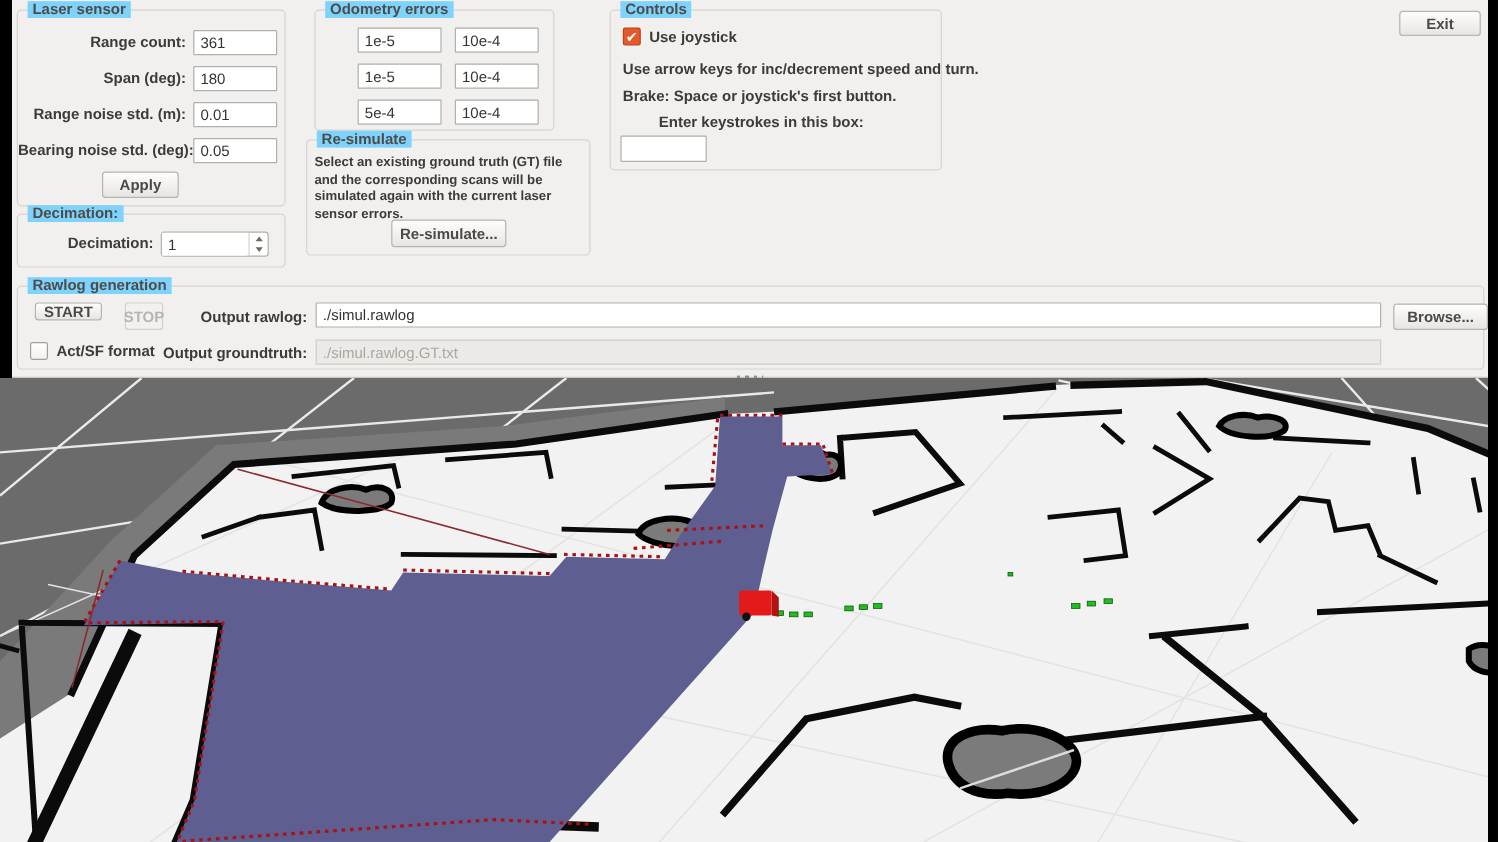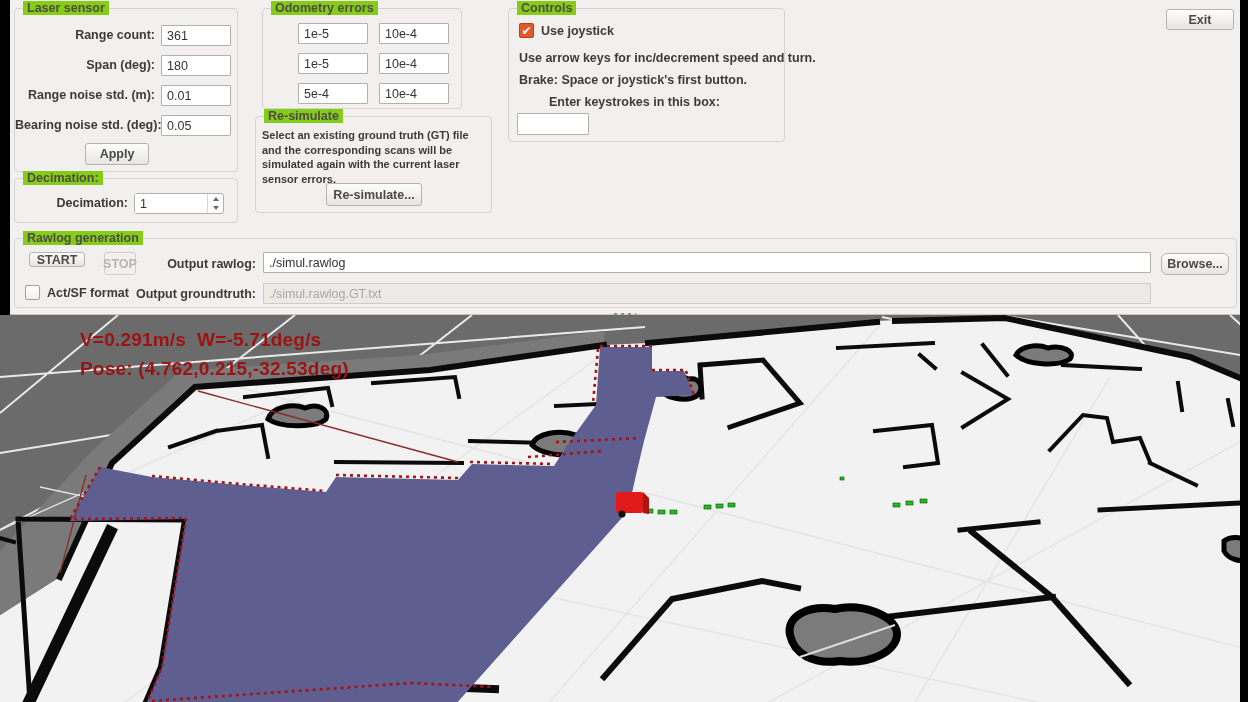--- a/index.html
+++ b/index.html
@@ -4,21 +4,21 @@
 <style>
   * { box-sizing: border-box; margin: 0; padding: 0; }
   html,body { width:1248px; height:702px; overflow:hidden; background:#000; }
   body { font-family:"Liberation Sans", sans-serif; }
   #stage { position:relative; width:1248px; height:702px; background:#000; }
 
   
   #panel { position:absolute; left:10px; top:0; width:1230px; height:315px;
            background:#f1f0ee; border-bottom:1px solid #c8c4bf; }
   .group { position:absolute; border:1px solid #d7d3ce; border-radius:4px; background:#f1f0ee; }
-  .group > .gtitle { position:absolute; top:-8px; left:8px; padding:0 4px; background:#84cc16;
+  .group > .gtitle { position:absolute; top:-8px; left:8px; padding:0 4px; background:#7dd3fc;
            font-size:12.5px; color:#4e4b48; font-weight:600; white-space:nowrap; }
   .lbl { font-size:12.5px; color:#3d3b38; font-weight:600; white-space:nowrap; }
   .txt { font-size:12.5px; color:#3d3b38; }
   input.tb { position:absolute; height:21px; border:1px solid #b3afaa; border-radius:1px;
            background:#fff; font-family:"Liberation Sans",sans-serif; font-size:12.5px;
            color:#333; padding:0 5px; outline:none; }
   input.tb:disabled { background:#eceae7; color:#aba7a1; border-color:#cfccc7; }
   .btn { position:absolute; display:flex; align-items:center; justify-content:center;
            background:linear-gradient(#fdfdfd,#f1f0ee 55%,#e7e5e2); border:1px solid #b7b3ae;
            border-radius:3px; font-size:12.5px; font-weight:600; color:#4c4a47; cursor:pointer; }
@@ -112,21 +112,21 @@
     </div>
 
     <div class="btn" style="left:1156px;top:9px;width:68px;height:21px;">Exit</div>
 
     <div class="group" style="left:4px;top:238px;width:1223px;height:70px;">
       <span class="gtitle">Rawlog generation</span>
       <div class="btn" style="left:14px;top:13px;width:56px;height:15px;">START</div>
       <div class="btn disabled" style="left:89px;top:13px;width:32px;height:23px;">STOP</div>
       <span class="lbl rightlbl" style="left:120px;top:18px;width:121px;">Output rawlog:</span>
       <input class="tb" style="left: 248px; top: 13px; width: 888px;" value="./simul.rawlog">
-      <div class="btn" style="left:1146px;top:14px;width:68px;height:22px;border-radius:6px;">Browse...</div>
+      <div class="btn" style="left:1146px;top:14px;width:79px;height:22px;">Browse...</div>
       <div class="cb" style="left:10px;top:46px;"></div>
       <span class="lbl" style="position:absolute;left:32px;top:47px;">Act/SF format</span>
       <span class="lbl rightlbl" style="left:120px;top:48px;width:121px;">Output groundtruth:</span>
       <input class="tb" style="left: 248px; top: 44px; width: 888px;" disabled="" value="./simul.rawlog.GT.txt">
     </div>
   </div>
 
   <div id="grip"></div>
 
   <div id="viewport">
@@ -187,20 +187,16 @@
         <rect x="840" y="162" width="4" height="3"></rect>
       </g>
 
       <g>
         <polygon points="643,177 649,183 649,199 643,198" fill="#b31212"></polygon>
         <rect x="616" y="177" width="27" height="21" rx="2" fill="#e31a1a"></rect>
         <circle cx="622" cy="199" r="3.5" fill="#111"></circle>
       </g>
     </svg>
     
-    <div style="position:absolute;left:80px;top:14px;">
-      <div class="hudline">V=0.291m/s  W=-5.71deg/s</div>
-      <div class="hudline">Pose: (4.762,0.215,-32.53deg)</div>
-    </div>
   </div>
 
   <div style="position:absolute;right:0;top:0;width:8px;height:702px;background:#000;"></div>
 </div>
 
 </body></html>

